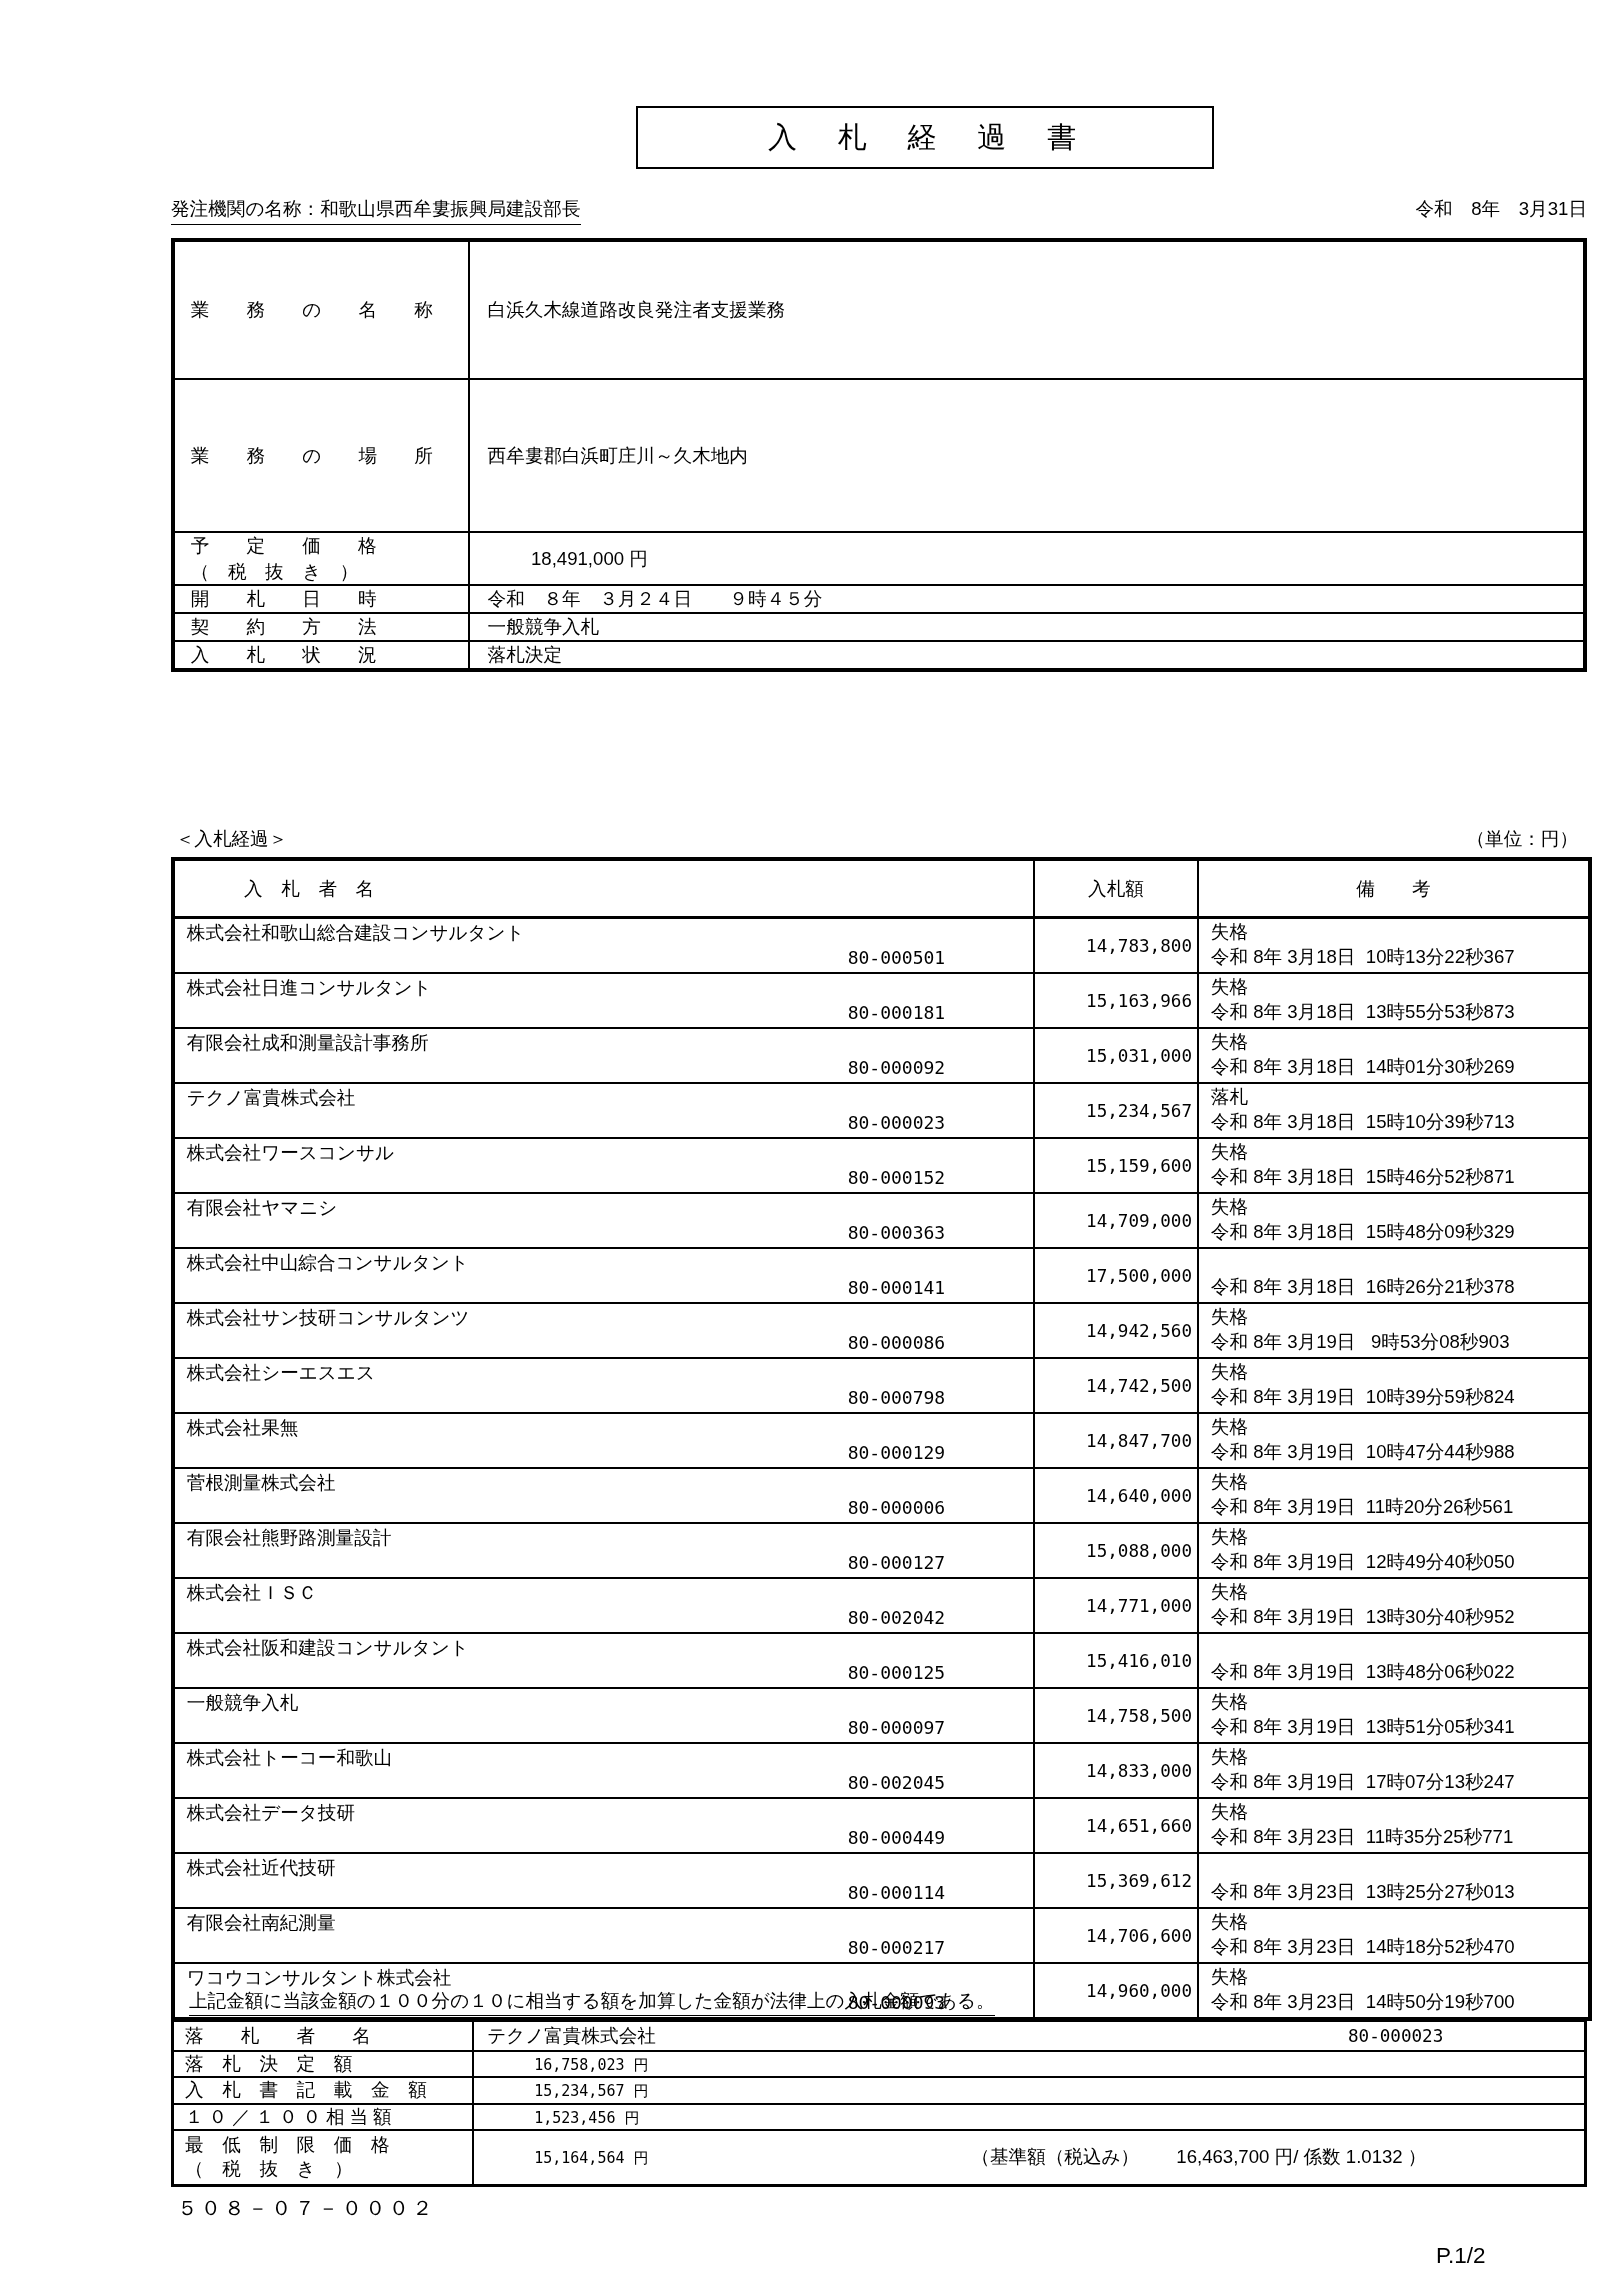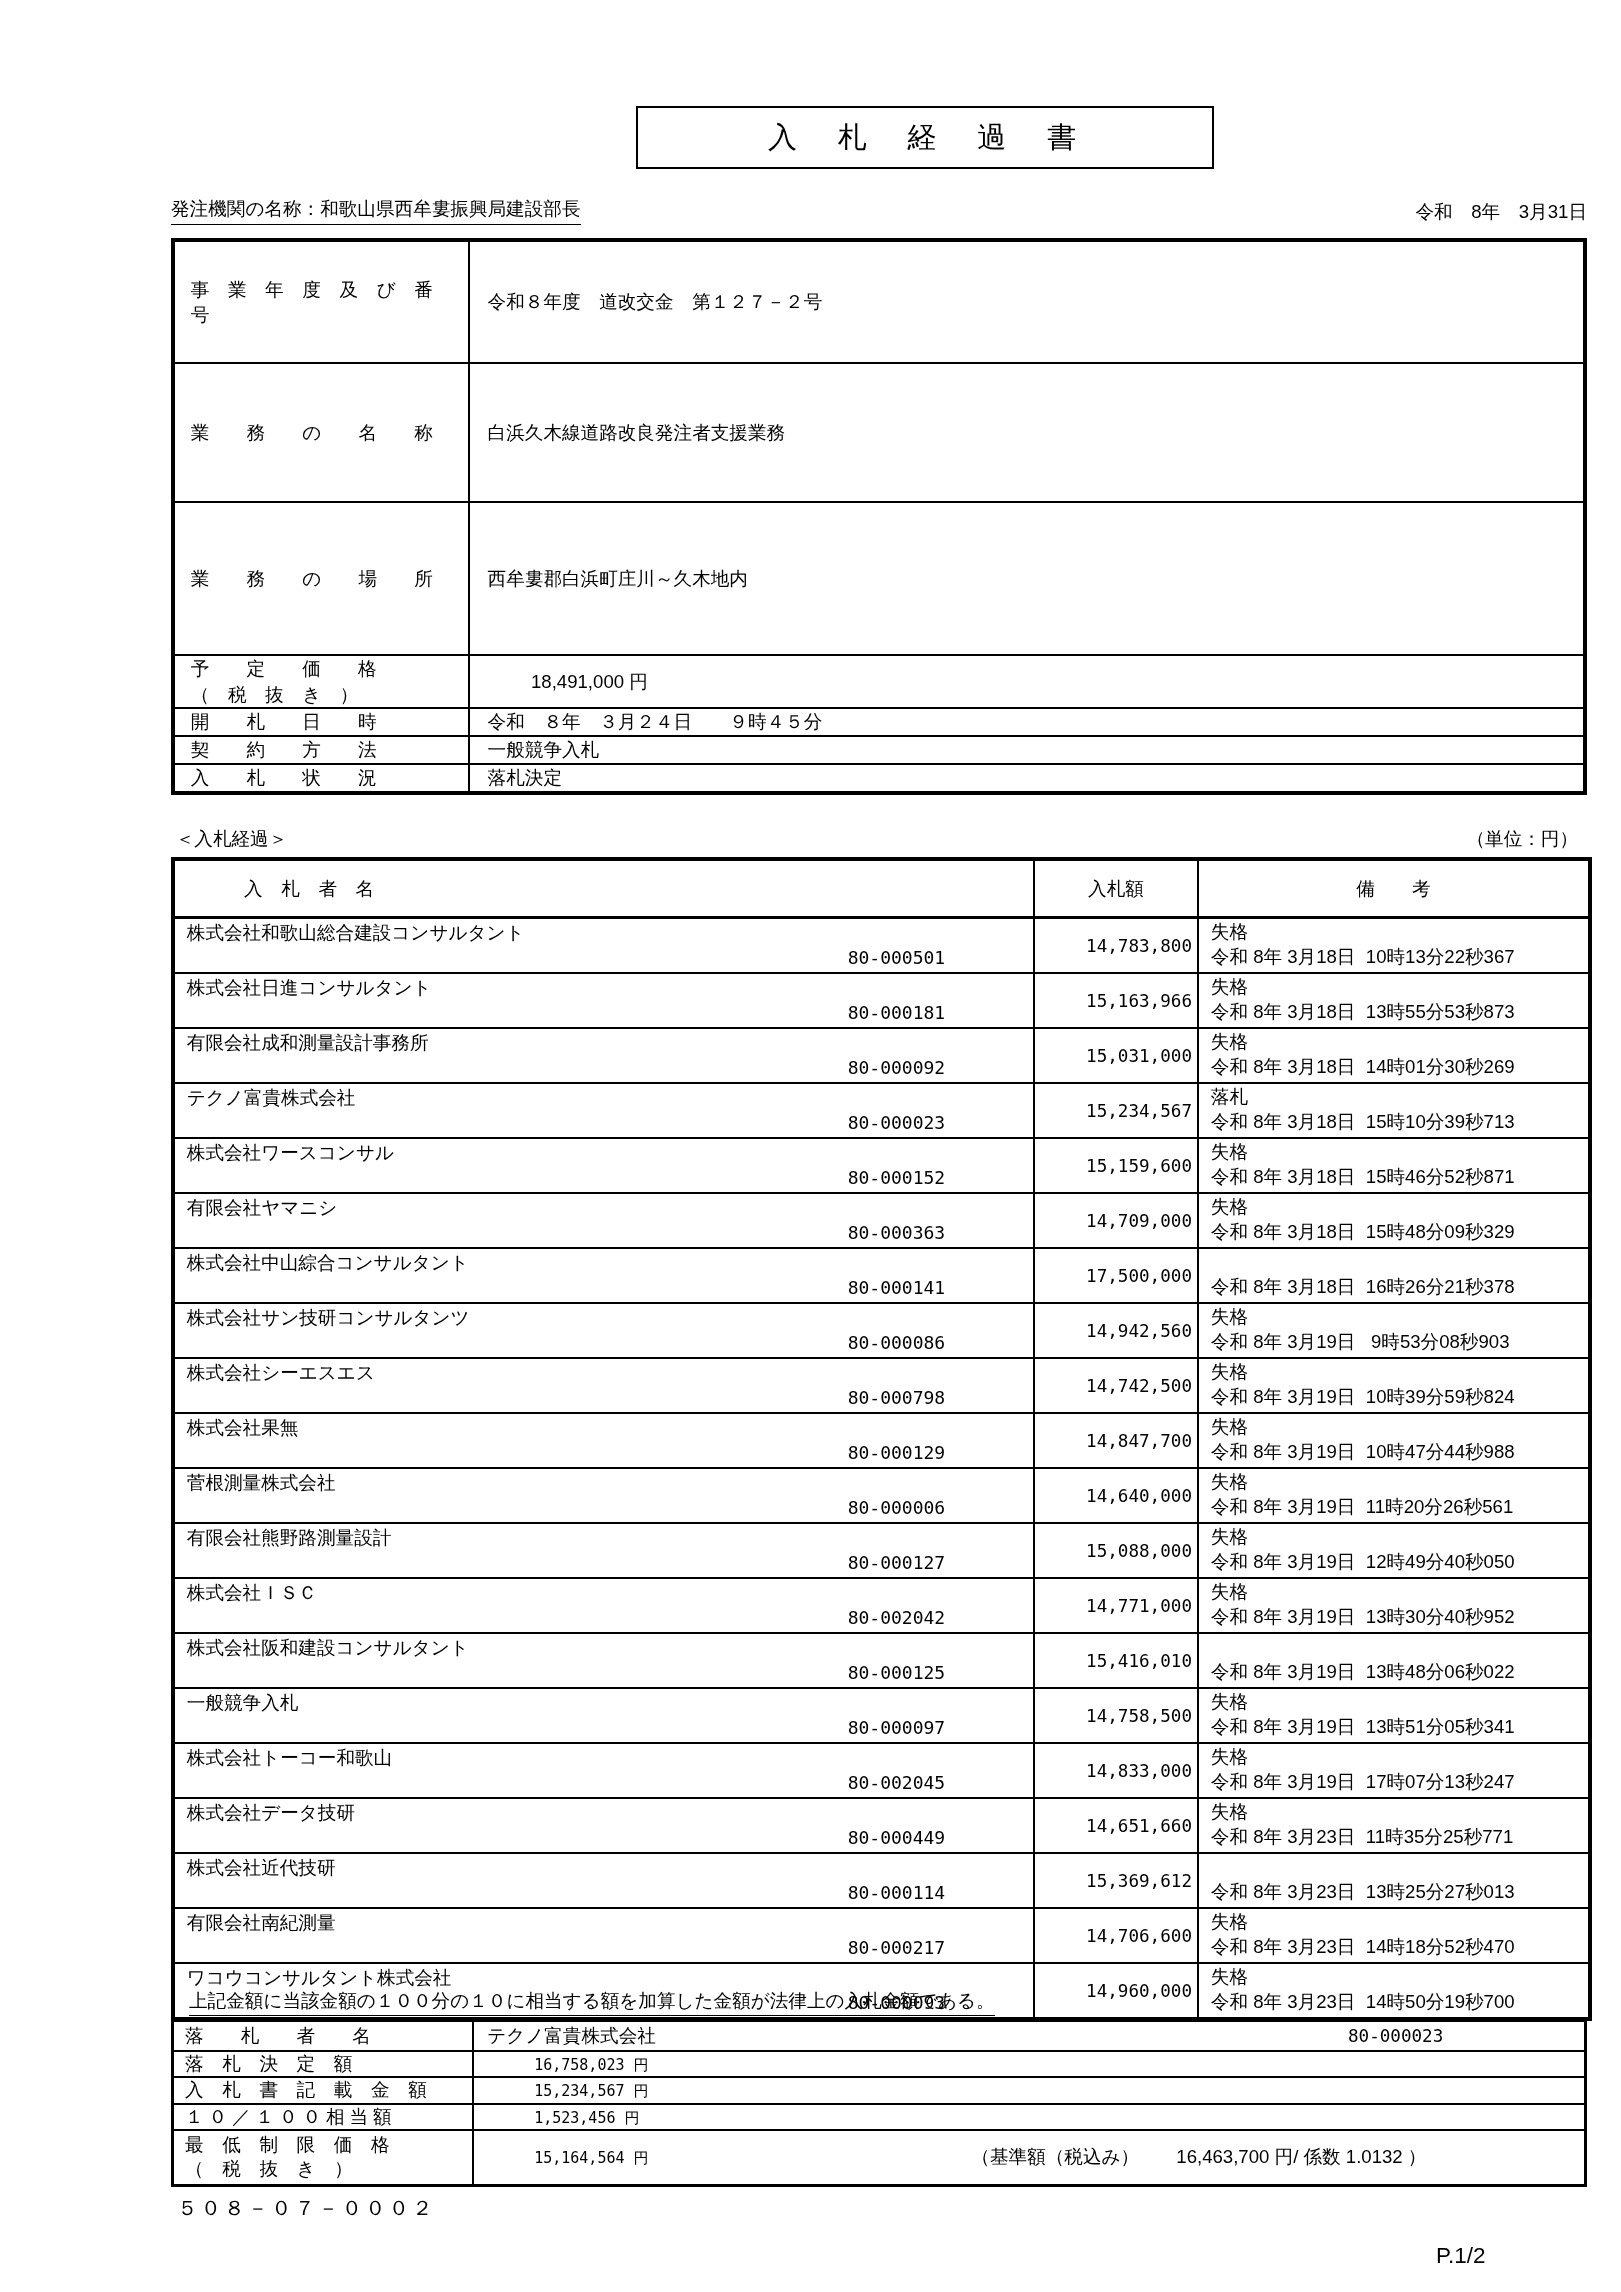--- a/index.html
+++ b/index.html
@@ -10,21 +10,21 @@
   }
   
   .title-box {
     position:absolute; left:592px; top:106px; width:574px; height:59px;
     border:2.9px solid #000; display:flex; align-items:center; justify-content:center;
   }
   .title-box span { font-size:29px; letter-spacing:5.9px; }
   
   .agency-line {
     position:absolute; left:127px; top:196px; width:1416px;
-    display:flex; justify-content:space-between; align-items:flex-end;
+    display:flex; justify-content:space-between; 
   }
   .agency-line .agency { border-bottom:1px solid #000; padding-bottom:2px; }
   
   table { border-collapse:collapse; table-layout:fixed; }
   .info-table { position:absolute; left:127px; top:238px; width:1416px; border:4.9px solid #000; }
   .info-table td { border:2.9px solid #000; vertical-align:middle; }
   .info-table td.lbl { border-right:2px solid #000; padding:0 15.7px; white-space:pre-line; line-height:25.5px; }
   .info-table td.val { padding:0 17.6px; }
   .info-table td.val.indent { padding-left:61px; }
   
@@ -77,24 +77,20 @@
     <span class="agency">発注機関の名称：和歌山県西牟婁振興局建設部長</span>
     <span class="date">令和　8年　3月31日</span>
   </div>
 
   <table class="info-table">
     <colgroup>
         <col style="width:296px">
         <col>
       </colgroup>
     <tbody>
-        <tr style="height:123px">
-      <td class="lbl">事　業　年　度　及　び　番　号</td>
-      <td class="val">令和８年度　道改交金　第１２７－２号</td>
-    </tr>
     <tr style="height:139px">
       <td class="lbl">業　　務　　の　　名　　称</td>
       <td class="val">白浜久木線道路改良発注者支援業務</td>
     </tr>
     <tr style="height:153px">
       <td class="lbl">業　　務　　の　　場　　所</td>
       <td class="val">西牟婁郡白浜町庄川～久木地内</td>
     </tr>
     <tr style="height:53px">
       <td class="lbl">予　　定　　価　　格

